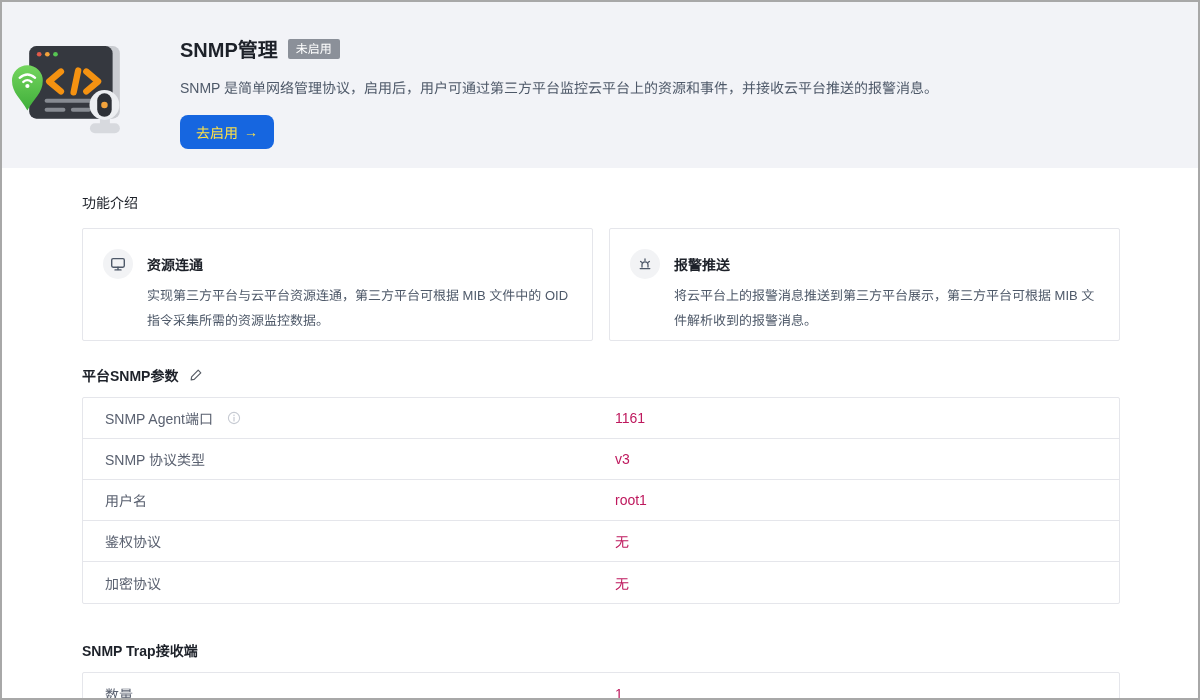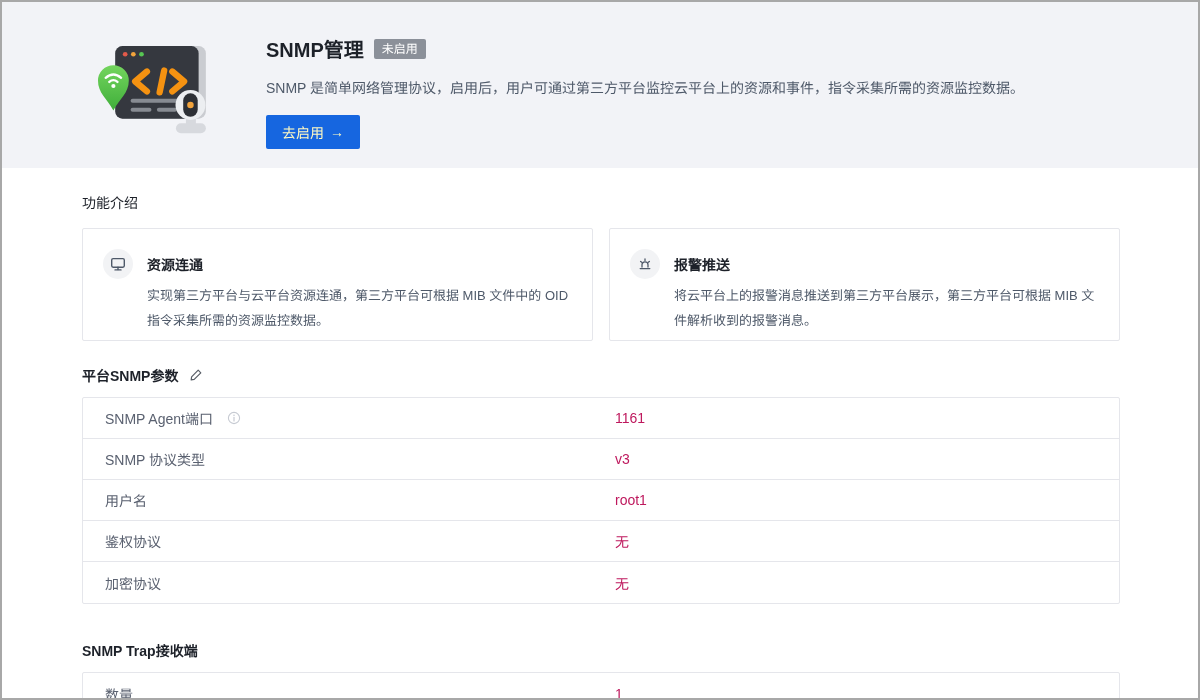--- a/index.html
+++ b/index.html
@@ -14,37 +14,36 @@
     border: 2px solid #a8a8a8;
     background: #ffffff;
     overflow: hidden;
   }
   
   .banner {
     height: 166px;
     background: #f2f3f7;
     display: flex;
     align-items: flex-start;
-    padding-left: 86px;
   }
   .banner-illustration { width: 136px; height: 120px; margin-top: 24px; flex: 0 0 auto; }
   .banner-text { margin-left: 42px; padding-top: 32px; }
   .title-row { display: flex; align-items: center; gap: 10px; }
   .page-title { font-size: 20px; font-weight: 700; color: #1d2129; }
   .status-badge {
     background: #8b9099; color: #ffffff;
     font-size: 12px; line-height: 1;
     padding: 4px 8px; border-radius: 2px;
   }
   .banner-desc { margin-top: 14px; font-size: 14px; color: #4e5969; }
   .enable-btn {
     margin-top: 18px;
     display: inline-flex; align-items: center; gap: 6px;
-    background: #1666e0; color: #fef9c3;
-    border: none; border-radius: 2px;
+    background: #1666e0; color: #fde047;
+    border: none; border-radius: 8px;
     font-size: 14px; font-family: inherit;
     padding: 7px 16px; cursor: pointer;
   }
   .enable-btn .arrow { font-size: 14px; line-height: 1; }
   
   .content { padding: 0 78px 0 80px; }
   .section-label { margin-top: 24px; font-size: 14px; color: #1d2129; }
   .section-label.bold { font-weight: 700; }
   .cards { display: flex; gap: 16px; margin-top: 16px; }
   .card {
@@ -134,21 +133,21 @@
         <circle cx="113" cy="83" r="16.5" fill="#eceef1"></circle>
         <rect x="105" y="70" width="16" height="26" rx="8" fill="#2d3036"></rect>
         <circle cx="113" cy="83" r="3.6" fill="#f2a33c"></circle>
       </svg>
     </div>
     <div class="banner-text">
       <div class="title-row">
         <span class="page-title">SNMP管理</span>
         <span class="status-badge">未启用</span>
       </div>
-      <div class="banner-desc">SNMP 是简单网络管理协议，启用后，用户可通过第三方平台监控云平台上的资源和事件，指令采集所需的资源监控数据。</div>
+      <div class="banner-desc">SNMP 是简单网络管理协议，启用后，用户可通过第三方平台监控云平台上的资源和事件，并接收云平台推送的报警消息。</div>
       <button class="enable-btn">
         <span>去启用</span>
         <span class="arrow">→</span>
       </button>
     </div>
   </div>
 
   <div class="content">
 
     <div class="section-label">功能介绍</div>

